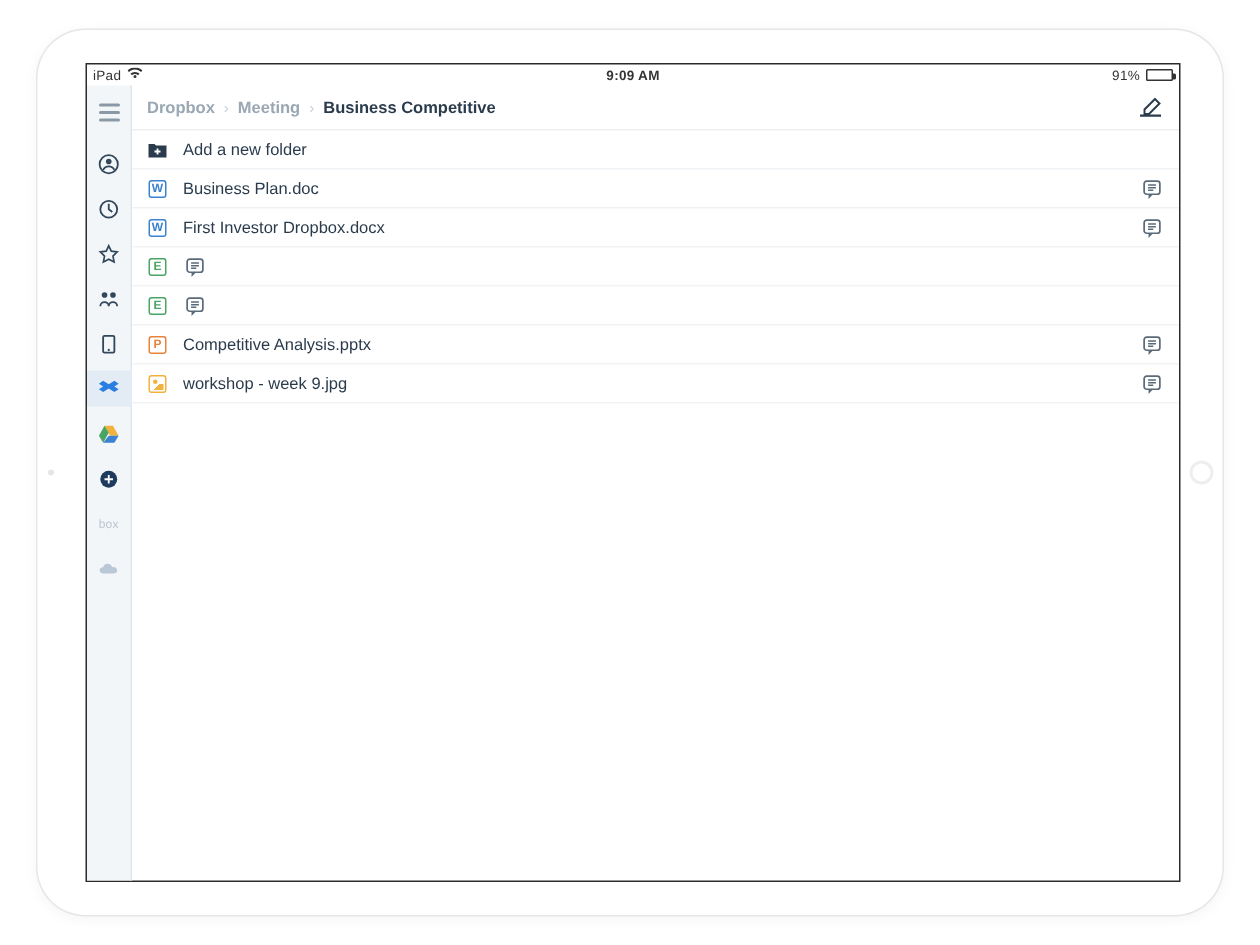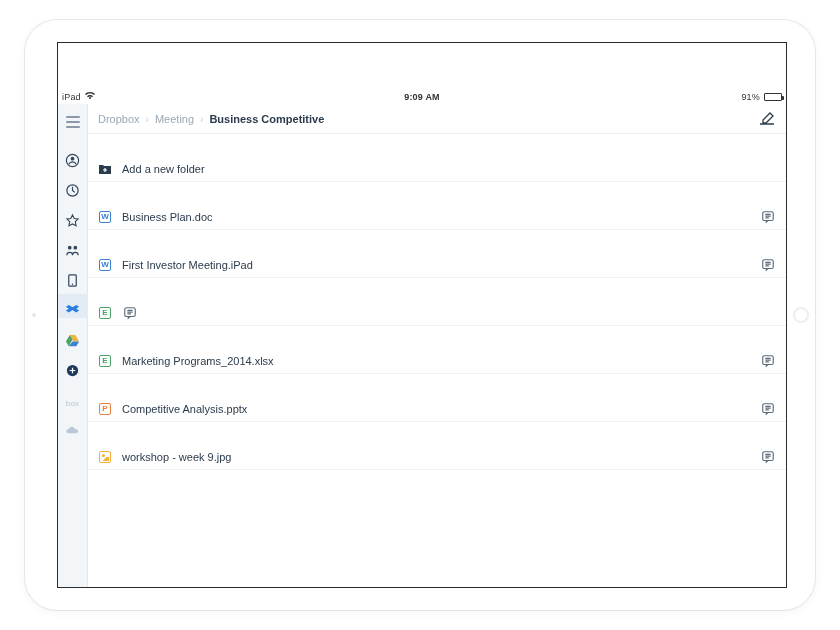--- a/index.html
+++ b/index.html
@@ -42,21 +42,20 @@
     display: flex; flex-direction: column;
     position: relative;
   }
   
   .statusbar {
     height: 14px;
     display: flex; align-items: center;
     font-size: 9px; color: #333;
     padding: 0 4px;
     letter-spacing: .2px;
-    margin-top: 47px;
   }
   .statusbar .left, .statusbar .right { flex: 1; display: flex; align-items: center; gap: 4px; }
   .statusbar .right { justify-content: flex-end; }
   .statusbar .center { flex: 0 0 auto; font-weight: 700; }
   .wifi { display: inline-block; }
   .battery {
     width: 18px; height: 8px; border: 1px solid #333; border-radius: 1px;
     position: relative; display: inline-block;
   }
   .battery::after {
@@ -75,40 +74,40 @@
     padding-top: 6px; gap: 10px;
   }
   .hamburger {
     width: 30px; height: 24px;
     display: flex; flex-direction: column; justify-content: center; align-items: center;
     gap: 3px; cursor: pointer;
   }
   .hamburger span { width: 14px; height: 2px; background: #8b98a6; border-radius: 1px; }
   .side-icon {
     width: 30px; height: 24px;
-    display: flex; align-items: flex-end; justify-content: center;
+    display: flex; align-items: center; justify-content: center;
     color: #33475b; cursor: pointer;
   }
   .side-icon.active { background: #e3ecf5; }
   .side-icon svg { width: 15px; height: 15px; }
   .side-text { font-size: 8px; color: #bac4cf; letter-spacing: .2px; }
 
   
   .main { flex: 1; display: flex; flex-direction: column; min-width: 0; }
 
   .crumbbar {
     height: 30px;
     display: flex; align-items: center;
     padding: 0 10px;
     border-bottom: 1px solid #eceff2;
     font-size: 11px;
     color: #9aa8b5;
     gap: 8px;
   }
-  .crumb { cursor: pointer; }
+  .crumb { cursor: pointer; font-weight: bold; }
   .crumb.current { color: #2a3b4c; font-weight: 600; }
   .chev { color: #c6cfd8; font-size: 10px; }
   .crumb-spacer { flex: 1; }
   .compose {
     width: 18px; height: 16px;
     color: #2a3b4c; cursor: pointer;
     display: flex; align-items: center; justify-content: center;
   }
 
   .searchbar {
@@ -137,21 +136,20 @@
   .filelist { flex: 1; overflow: auto; }
   .row {
     height: 26px;
     display: flex; align-items: center;
     padding: 0 10px;
     border-bottom: 1px solid #f0f3f5;
     font-size: 11px;
     color: #2a3b4c;
     cursor: pointer;
     gap: 10px;
-    margin-top: 22px;
   }
   .row .ficon { width: 14px; height: 14px; display: flex; align-items: center; justify-content: center; flex-shrink: 0; }
   .row .fname { flex: 1; white-space: nowrap; overflow: hidden; text-overflow: ellipsis; }
   .row .action {
     width: 16px; height: 16px; color: #5a6b7b;
     display: flex; align-items: center; justify-content: center; cursor: pointer;
   }
 
   .doc-badge {
     width: 12px; height: 12px; border: 1.5px solid; border-radius: 2px;
@@ -301,21 +299,21 @@
                     <rect x="2" y="2" width="12" height="10" rx="2" fill="none" stroke="currentColor" stroke-width="1.3"></rect>
                     <path d="M5 5h6M5 7h6M5 9h4" stroke="currentColor" stroke-width="1.2"></path>
                     <path d="M8 12l-2 2v-2" fill="none" stroke="currentColor" stroke-width="1.3"></path>
                   </svg>
                 </div>
               </div>
               <div class="row">
                 <div class="ficon">
                   <div class="doc-badge word">W</div>
                 </div>
-                <div class="fname">First Investor Meeting.iPad</div>
+                <div class="fname">First Investor Dropbox.docx</div>
                 <div class="action">
                   <svg width="14" height="14" viewBox="0 0 16 16">
                     <rect x="2" y="2" width="12" height="10" rx="2" fill="none" stroke="currentColor" stroke-width="1.3"></rect>
                     <path d="M5 5h6M5 7h6M5 9h4" stroke="currentColor" stroke-width="1.2"></path>
                     <path d="M8 12l-2 2v-2" fill="none" stroke="currentColor" stroke-width="1.3"></path>
                   </svg>
                 </div>
               </div>
               <div class="row">
                 <div class="ficon">
@@ -326,21 +324,20 @@
                     <rect x="2" y="2" width="12" height="10" rx="2" fill="none" stroke="currentColor" stroke-width="1.3"></rect>
                     <path d="M5 5h6M5 7h6M5 9h4" stroke="currentColor" stroke-width="1.2"></path>
                     <path d="M8 12l-2 2v-2" fill="none" stroke="currentColor" stroke-width="1.3"></path>
                   </svg>
                 </div>
               </div>
               <div class="row">
                 <div class="ficon">
                   <div class="doc-badge excel">E</div>
                 </div>
-                <div class="fname">Marketing Programs_2014.xlsx</div>
                 <div class="action">
                   <svg width="14" height="14" viewBox="0 0 16 16">
                     <rect x="2" y="2" width="12" height="10" rx="2" fill="none" stroke="currentColor" stroke-width="1.3"></rect>
                     <path d="M5 5h6M5 7h6M5 9h4" stroke="currentColor" stroke-width="1.2"></path>
                     <path d="M8 12l-2 2v-2" fill="none" stroke="currentColor" stroke-width="1.3"></path>
                   </svg>
                 </div>
               </div>
               <div class="row">
                 <div class="ficon">

